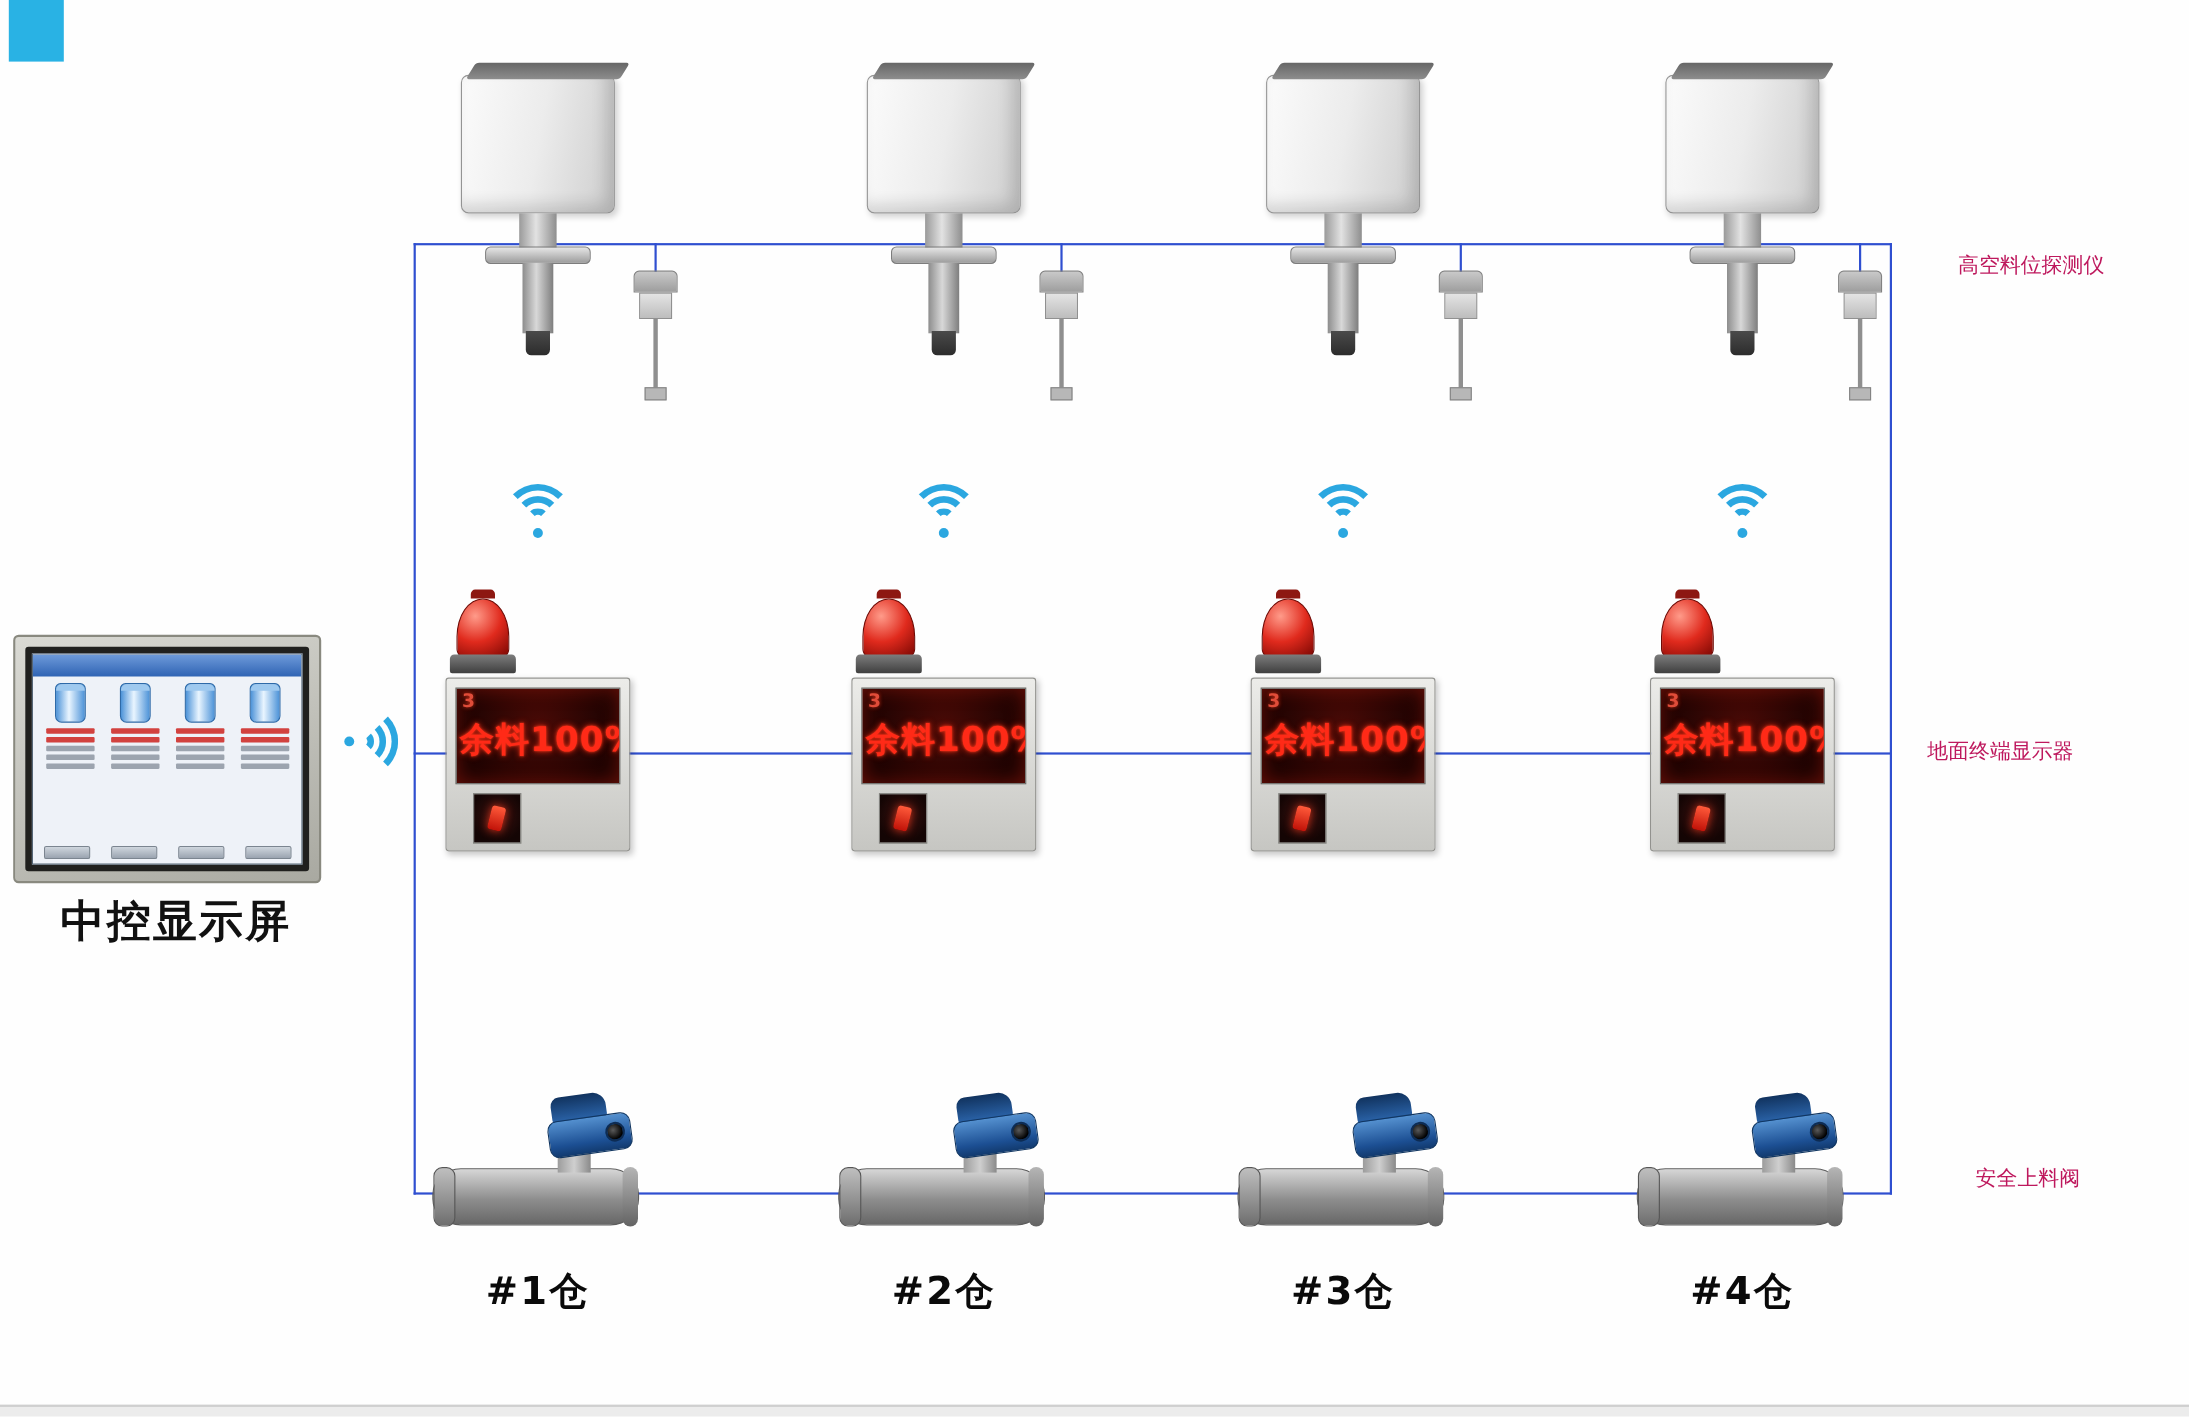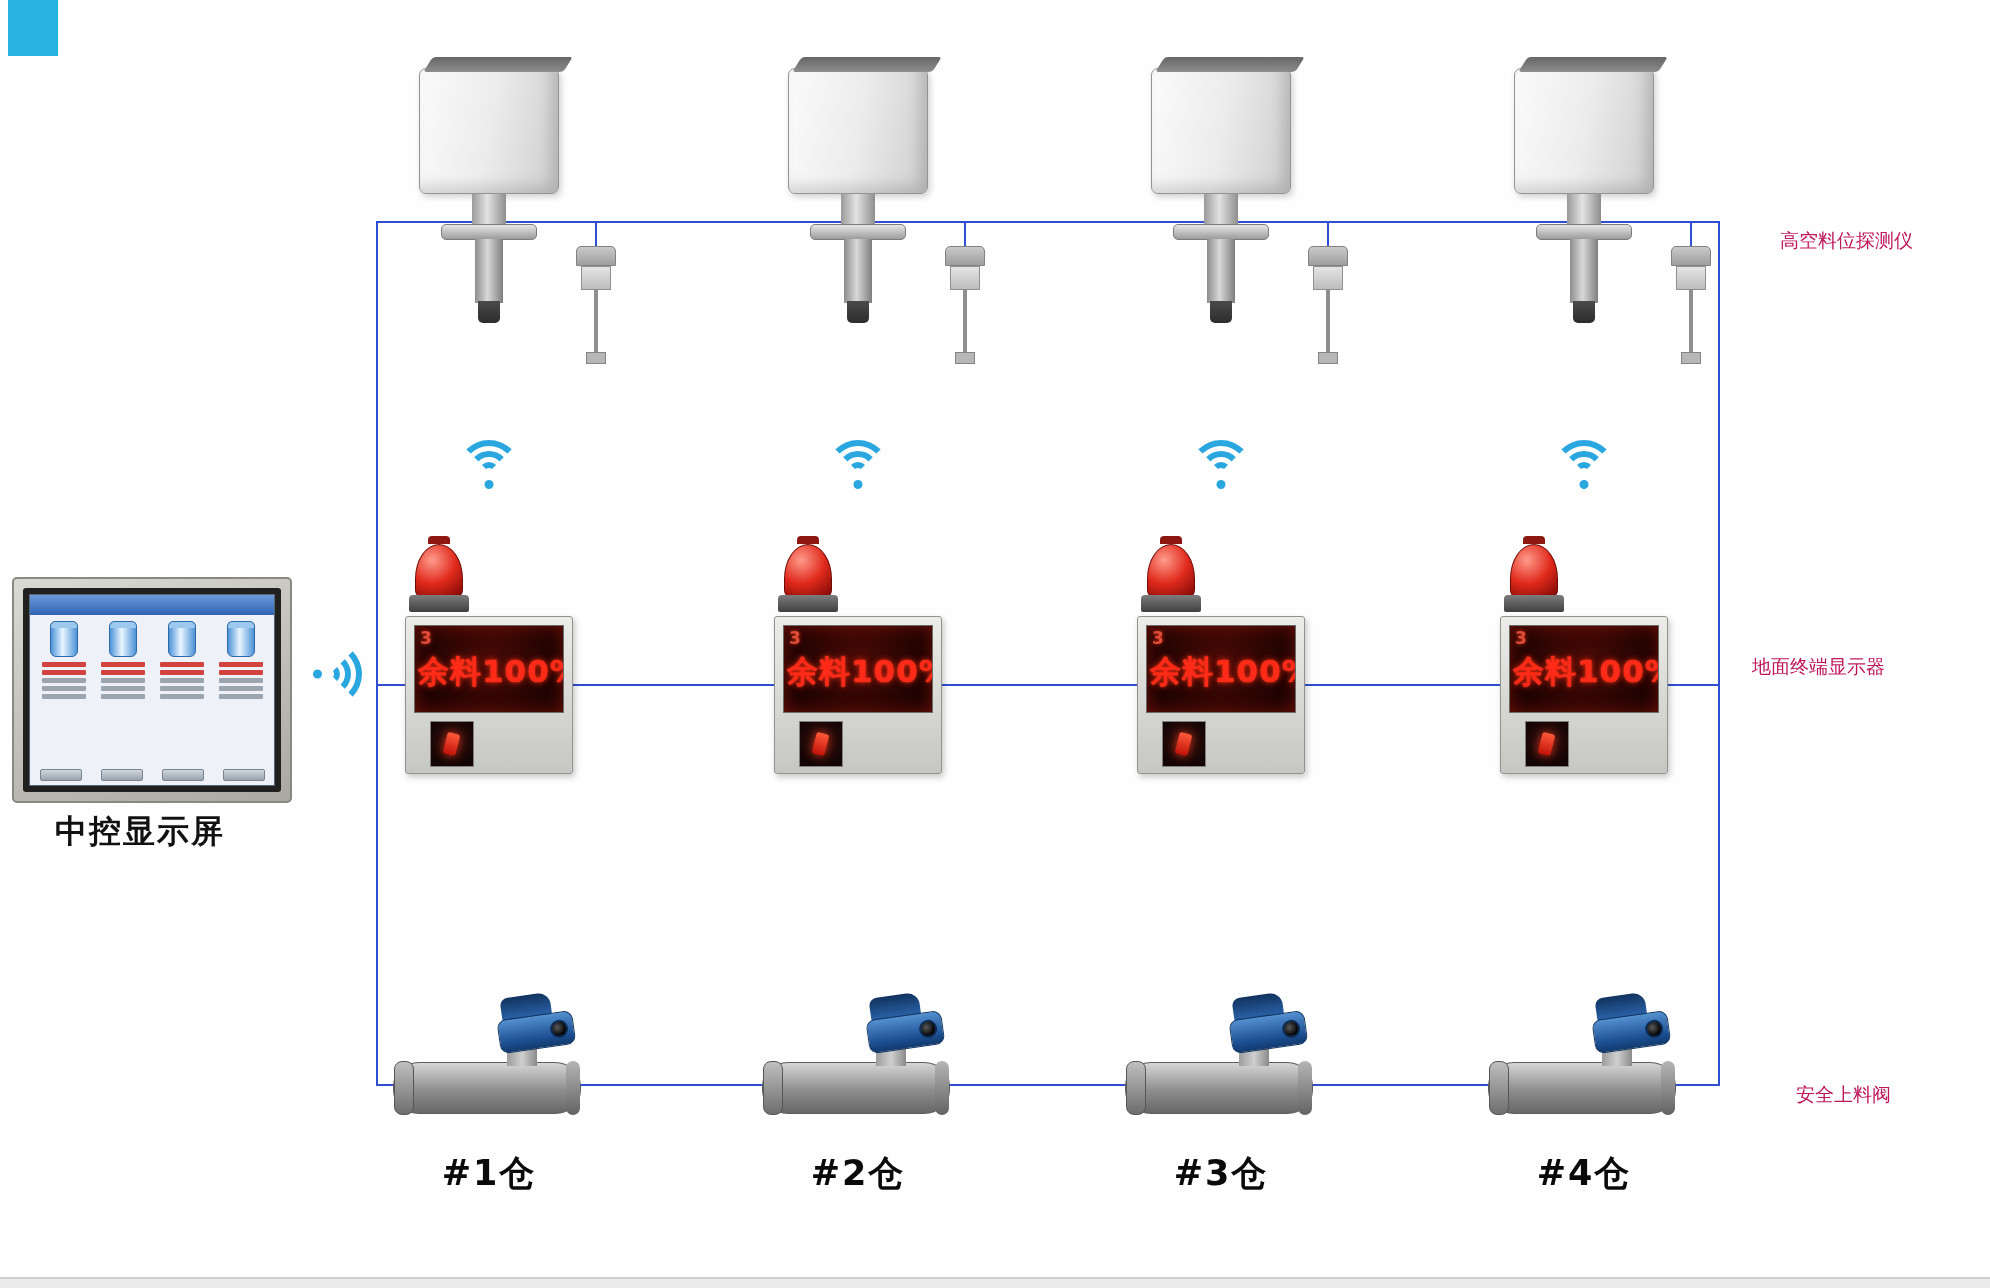--- a/index.html
+++ b/index.html
@@ -13,24 +13,24 @@
   .corner-square { position:absolute; left:8px; top:0; width:50px; height:56px; background:#29b2e4; z-index:5; }
 
   
   .watermark { position:absolute; left:352px; top:822px; z-index:40; pointer-events:none;
     font-family:"DejaVu Serif","Liberation Serif",serif; font-size:172px; line-height:1;
     letter-spacing:14px; color:rgba(92,128,222,0.78); white-space:nowrap; }
 
   
   .legend { position:absolute; z-index:20; color:#be185d; font-size:19px; white-space:nowrap; }
   .legend.l-det  { left:1780px; top:228px; }
-  .legend.l-term { left:1752px; top:654px;text-align:right; }
-  .legend.l-valv { left:1796px; top:1058px;margin-top:24px; }
+  .legend.l-term { left:1752px; top:670px;text-align:right; }
+  .legend.l-valv { left:1796px; top:1058px; }
   .control-label { position:absolute; left:55px; top:810px; z-index:20; color:#111;
-    font-size:32px; font-weight:bold; letter-spacing:2px; }
+    font-size:40px; font-weight:bold; letter-spacing:2px; }
 
   
   .monitor { position:absolute; left:12px; top:577px; width:280px; height:226px; z-index:10;
     background:linear-gradient(160deg,#dadad4,#a9a9a1); border:2px solid #89897f; border-radius:5px; padding:9px; }
   .monitor .bezel { width:100%; height:100%; background:#20201e; border-radius:3px; padding:6px; }
   .monitor .scr { width:100%; height:100%; background:#eef2f8; position:relative; overflow:hidden; border:1px solid #567; }
   .scr .hdr { height:20px; background:linear-gradient(#6e9ada,#2f64b4); }
   .scr .tanks { display:flex; justify-content:space-around; padding:6px 4px 0 4px; }
   .tankcell { display:flex; flex-direction:column; align-items:center; }
   .mini-tank { width:28px; height:36px; border-radius:5px 5px 6px 6px;

